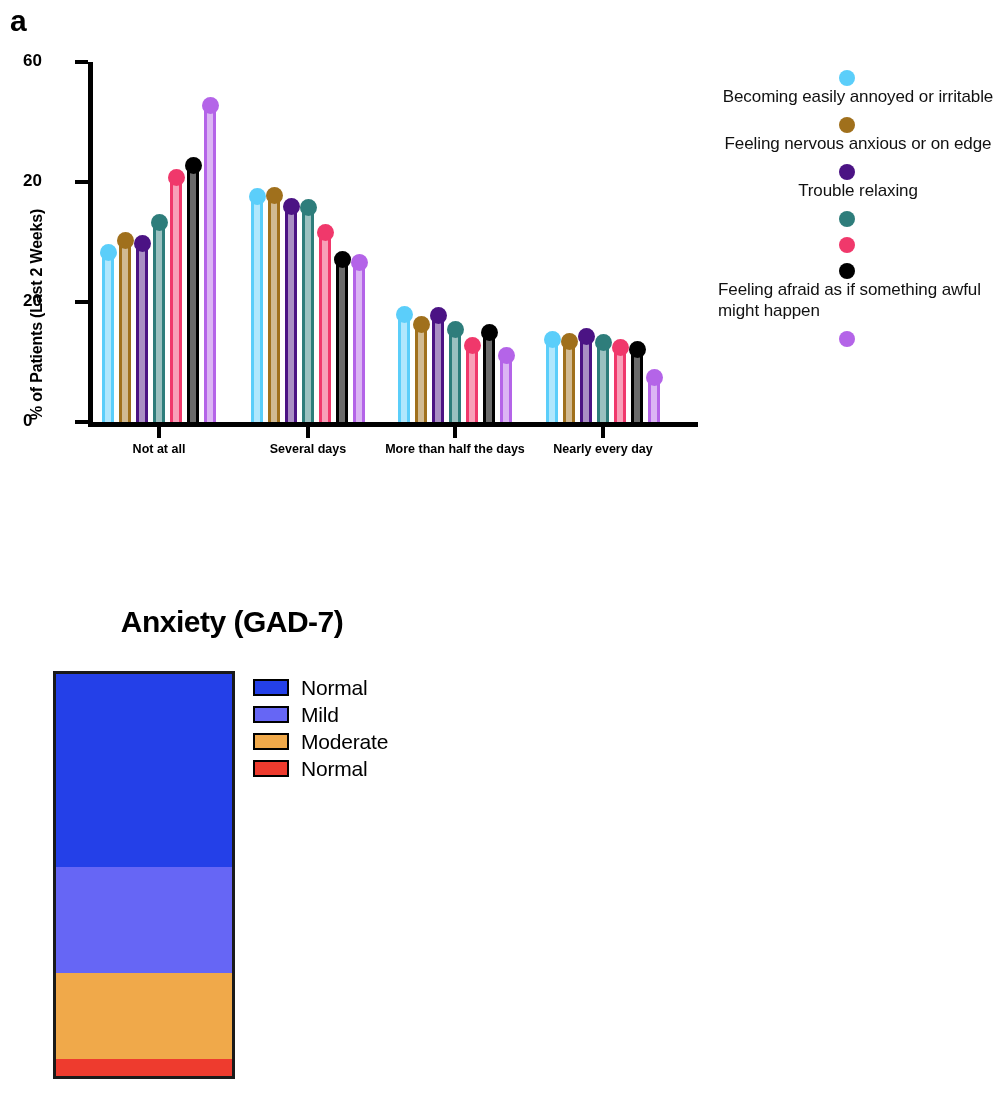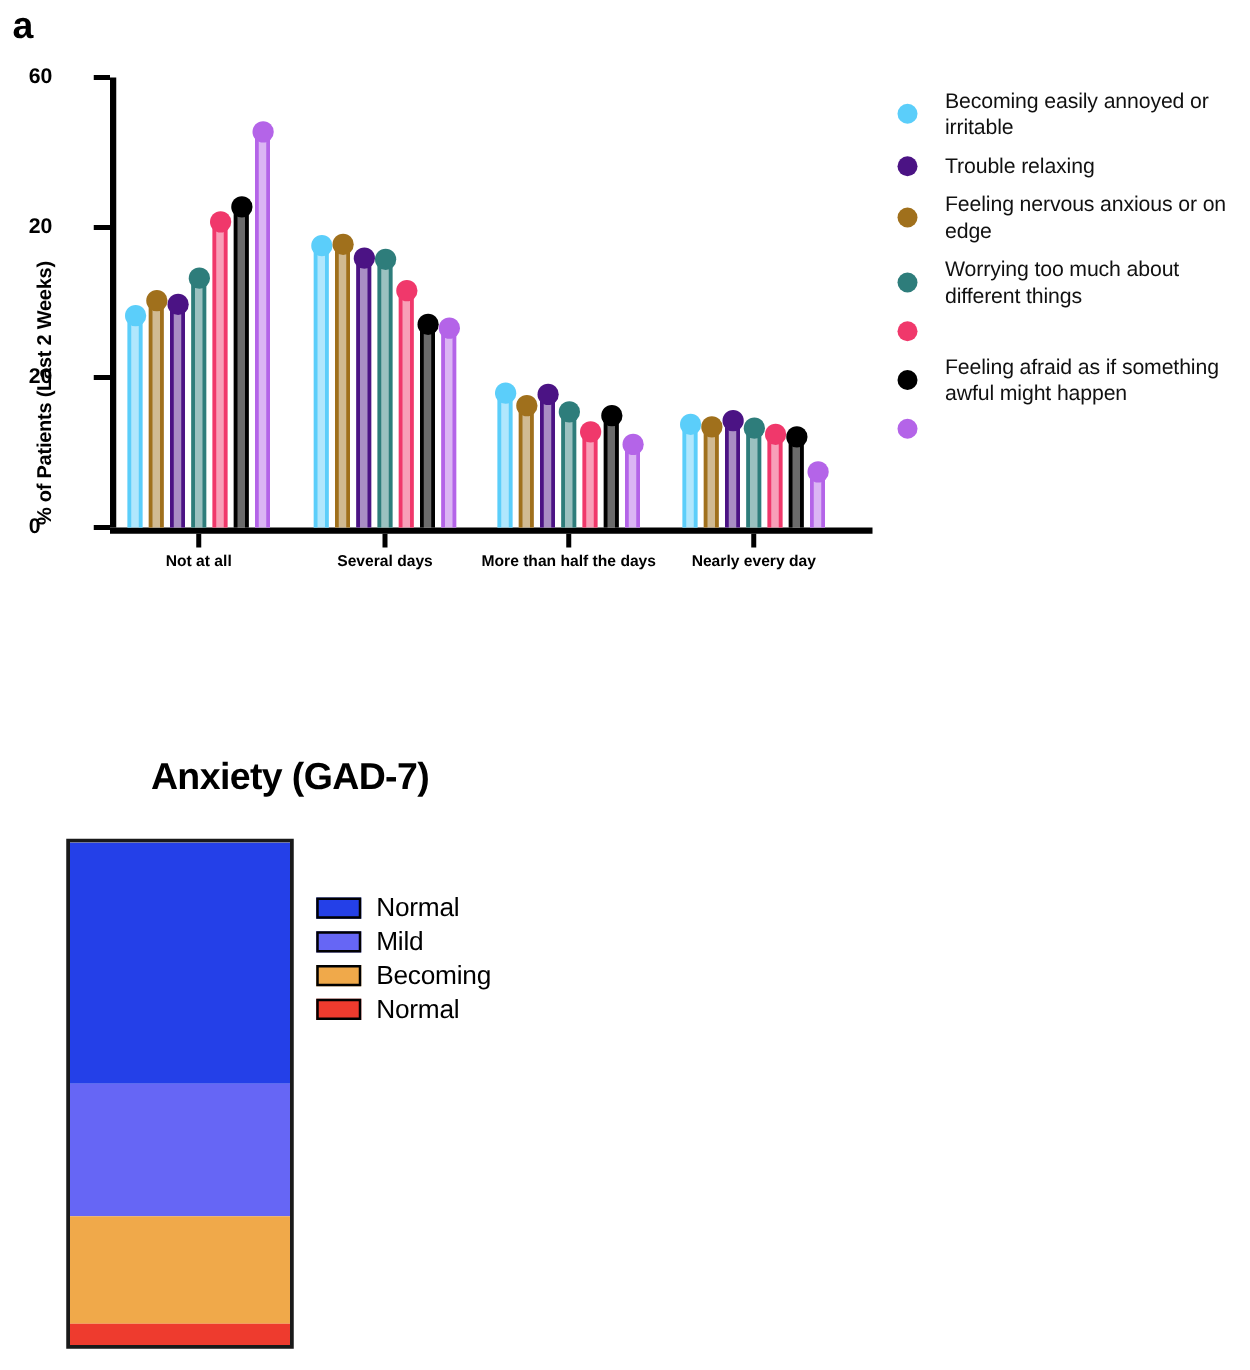--- a/index.html
+++ b/index.html
@@ -98,20 +98,21 @@
   #legend-a{
     position:absolute;
     left:718px;top:70px;
     width:280px;
   }
   .leg-row{
     position:relative;
     display:flex;
     align-items:center;
     margin-bottom:10px;
+    flex-direction:column;
   }
   .leg-dot{
     flex:0 0 auto;
     width:16px;height:16px;border-radius:50%;
     margin-right:22px;
   }
   .leg-text{
     font-size:17px;
     line-height:21px;
     color:#111;
@@ -133,21 +134,21 @@
     position:absolute;
     left:53px;top:141px;
     width:182px;height:408px;
     border:3px solid #1a1a1a;
     box-sizing:border-box;
     overflow:hidden;
   }
   .stack-seg{width:100%;}
   #legend-b{
     position:absolute;
-    left:253px;top:146px;margin-top:39px;
+    left:253px;top:146px;
   }
   .legb-row{display:flex;align-items:center;margin-bottom:4px;}
   .legb-swatch{
     width:36px;height:17px;
     border:2.5px solid #000;
     box-sizing:border-box;
     margin-right:12px;
   }
   .legb-text{font-size:21px;line-height:23px;letter-spacing:-0.2px;}
 </style>
@@ -298,30 +299,29 @@
         <div class="xlab" style="left: 515px;">Nearly every day</div>
       </div>
   </div>
 
   <div id="legend-a">
       <div class="leg-row">
         <span class="leg-dot" style="background: rgb(91, 206, 250);"></span>
         <span class="leg-text">Becoming easily annoyed or irritable</span>
       </div>
       <div class="leg-row">
+        <span class="leg-dot" style="background: rgb(160, 112, 28);"></span>
+        <span class="leg-text">Feeling nervous anxious or on edge</span>
+      </div>
+      <div class="leg-row">
         <span class="leg-dot" style="background: rgb(75, 19, 132);"></span>
         <span class="leg-text">Trouble relaxing</span>
       </div>
       <div class="leg-row">
-        <span class="leg-dot" style="background: rgb(160, 112, 28);"></span>
-        <span class="leg-text">Feeling nervous anxious or on edge</span>
-      </div>
-      <div class="leg-row">
         <span class="leg-dot" style="background: rgb(46, 125, 123);"></span>
-        <span class="leg-text">Worrying too much about different things</span>
       </div>
       <div class="leg-row">
         <span class="leg-dot" style="background: rgb(240, 56, 107);"></span>
       </div>
       <div class="leg-row">
         <span class="leg-dot" style="background: rgb(0, 0, 0);"></span>
         <span class="leg-text">Feeling afraid as if something awful might happen</span>
       </div>
       <div class="leg-row">
         <span class="leg-dot" style="background: rgb(180, 100, 232);"></span>
@@ -344,20 +344,20 @@
       <div class="legb-row">
         <span class="legb-swatch" style="background: rgb(36, 64, 232);"></span>
         <span class="legb-text">Normal</span>
       </div>
       <div class="legb-row">
         <span class="legb-swatch" style="background: rgb(102, 102, 245);"></span>
         <span class="legb-text">Mild</span>
       </div>
       <div class="legb-row">
         <span class="legb-swatch" style="background: rgb(240, 169, 74);"></span>
-        <span class="legb-text">Becoming</span>
+        <span class="legb-text">Moderate</span>
       </div>
       <div class="legb-row">
         <span class="legb-swatch" style="background: rgb(238, 59, 46);"></span>
         <span class="legb-text">Normal</span>
       </div>
     </div>
 </div>
 
 </body></html>

